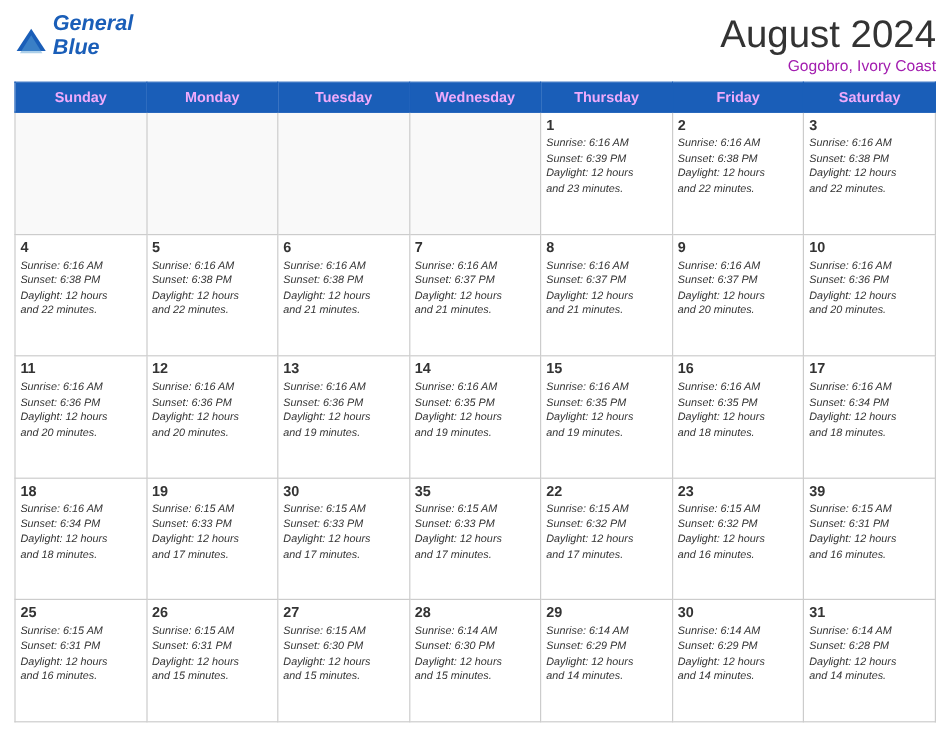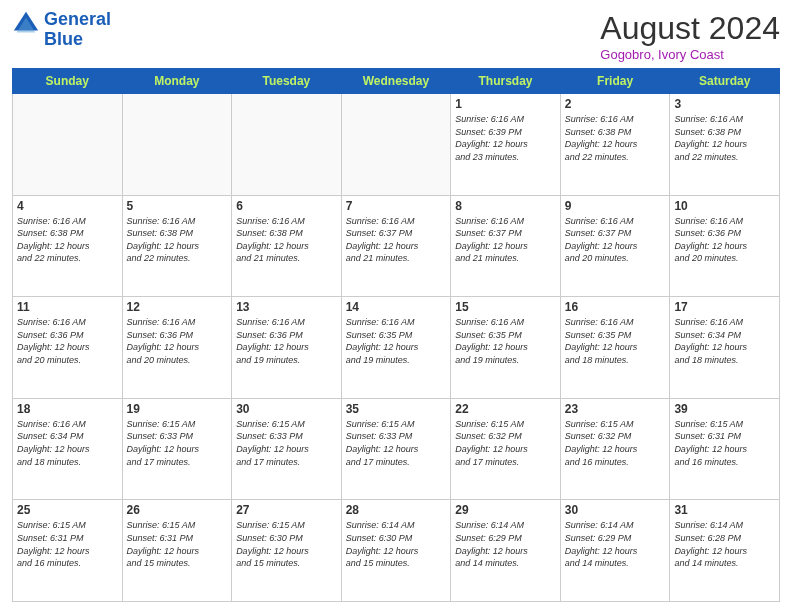--- a/index.html
+++ b/index.html
@@ -18,56 +18,57 @@
       flex-direction: column;
     }
     .header {
       display: flex;
       justify-content: space-between;
       align-items: flex-start;
       margin-bottom: 6px;
     }
     .logo {
       display: flex;
-      align-items: flex-start;
+      align-items: flex-end;
       gap: 4px;
+      font-style: italic;
     }
     .logo-text {
       font-size: 18px;
       font-weight: bold;
       color: #333;
       line-height: 1.1;
     }
     .logo-text .blue { color: #1a5eb8; }
     .logo-icon {
       width: 28px;
       height: 28px;
     }
     .title-block {
-      text-align: left;
+      text-align: right;
     }
     .month-title {
       font-size: 32px;
       color: #333;
       font-weight: normal;
     }
     .subtitle {
       font-size: 13px;
       color: #a21caf;
     }
     .calendar {
       flex: 1;
       border: 1px solid #ccc;
       border-collapse: collapse;
       width: 100%;
       table-layout: fixed;
     }
     .calendar th {
       background-color: #1a5eb8;
-      color: #bef264;
+      color: #f0abfc;
       font-size: 12px;
       font-weight: bold;
       padding: 5px 3px;
       text-align: center;
       border: 1px solid #1a5eb8;
     }
     .calendar td {
       border: 1px solid #ccc;
       vertical-align: top;
       padding: 3px 4px;

